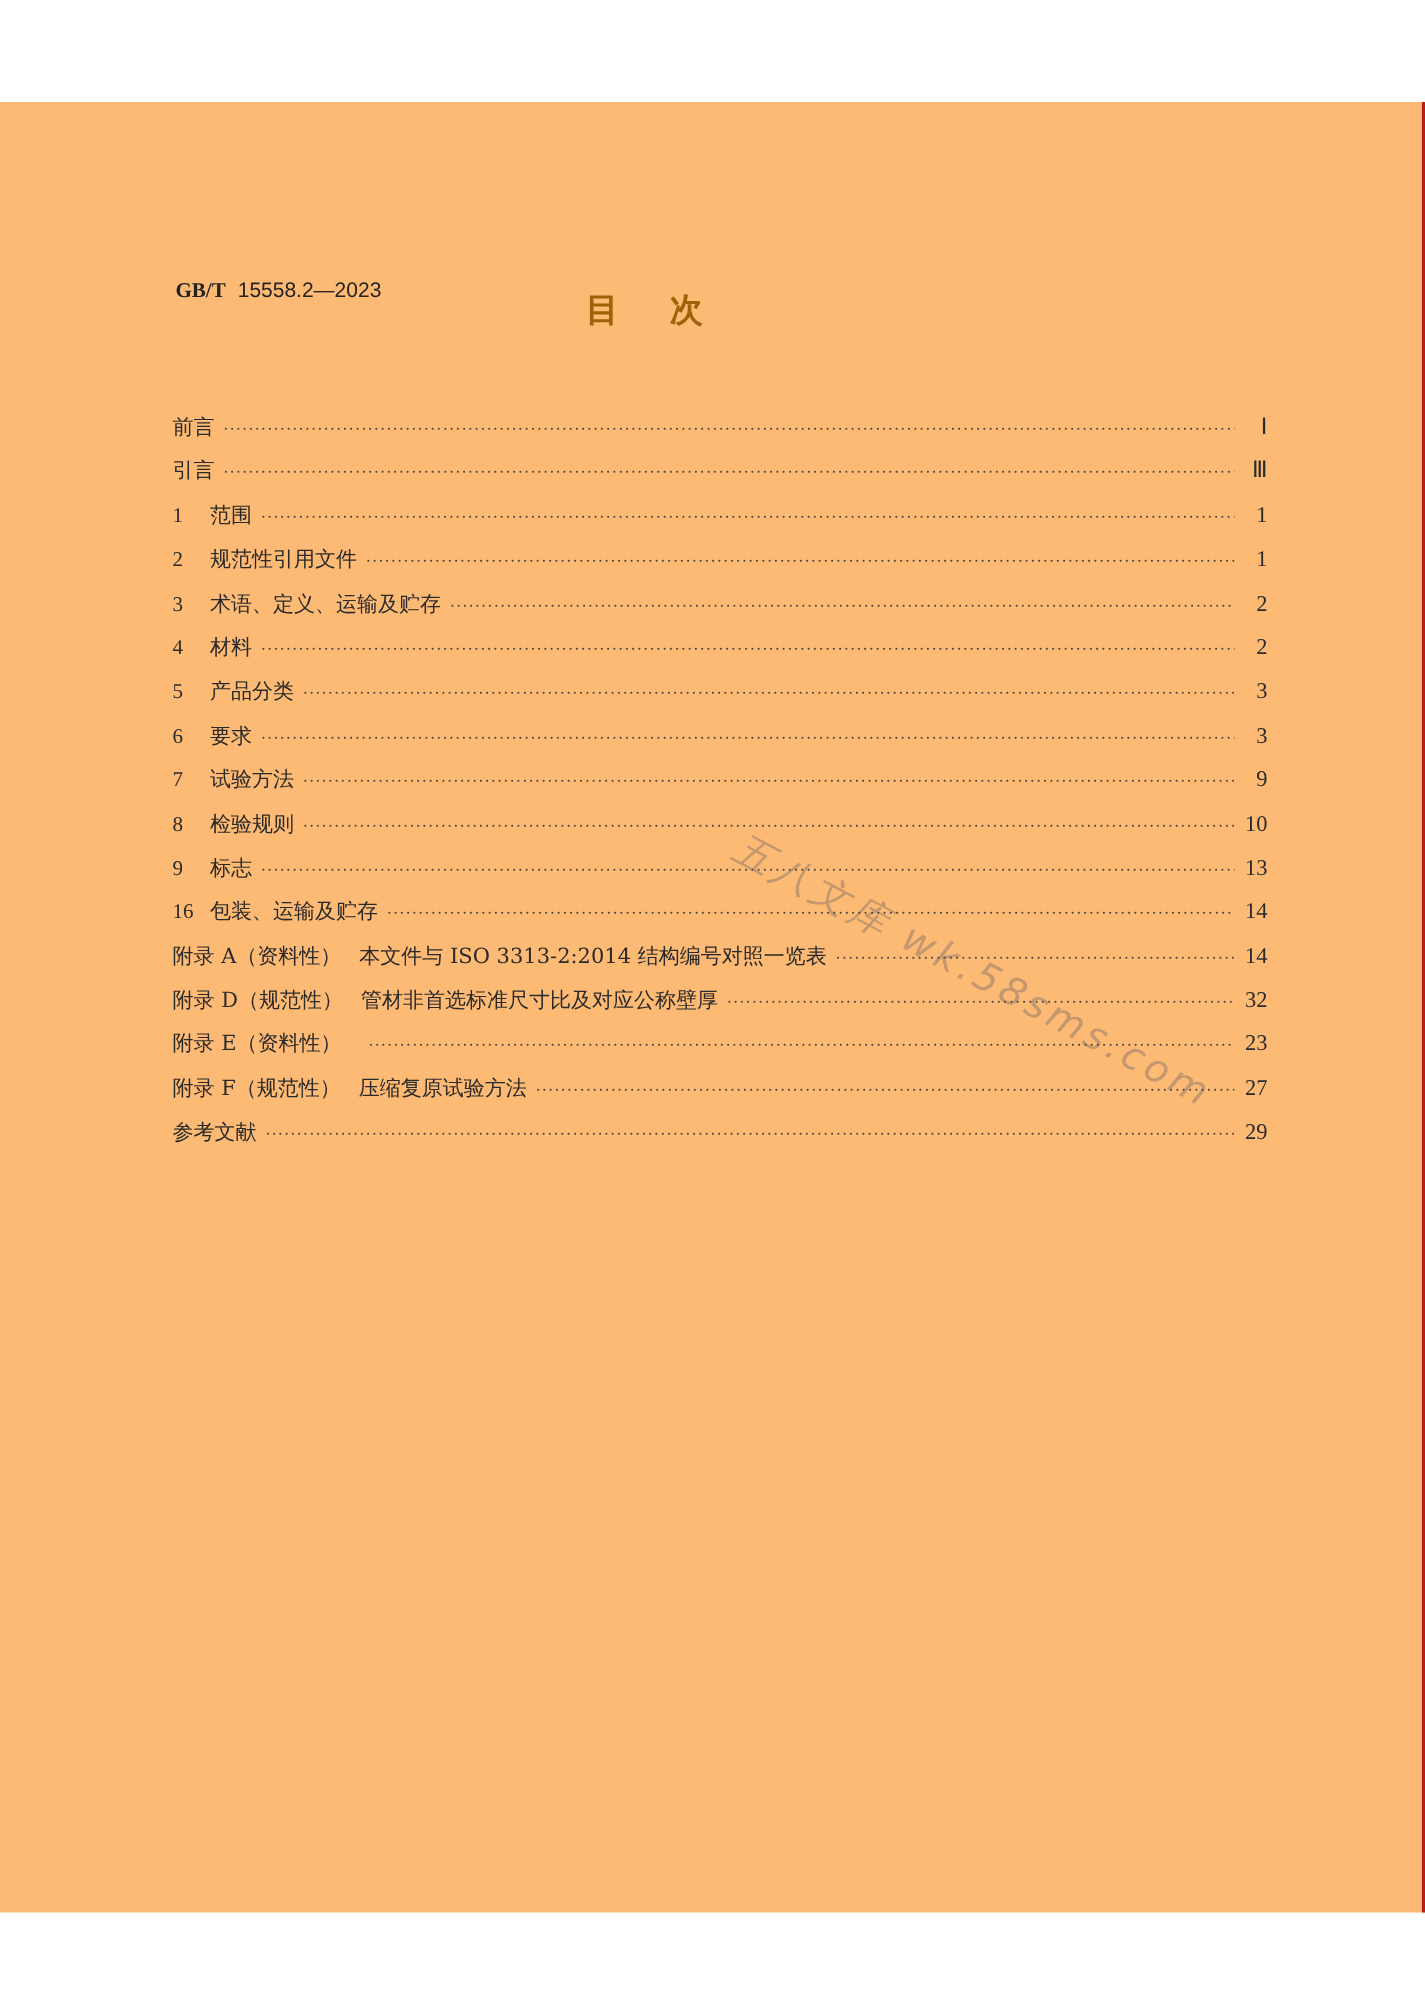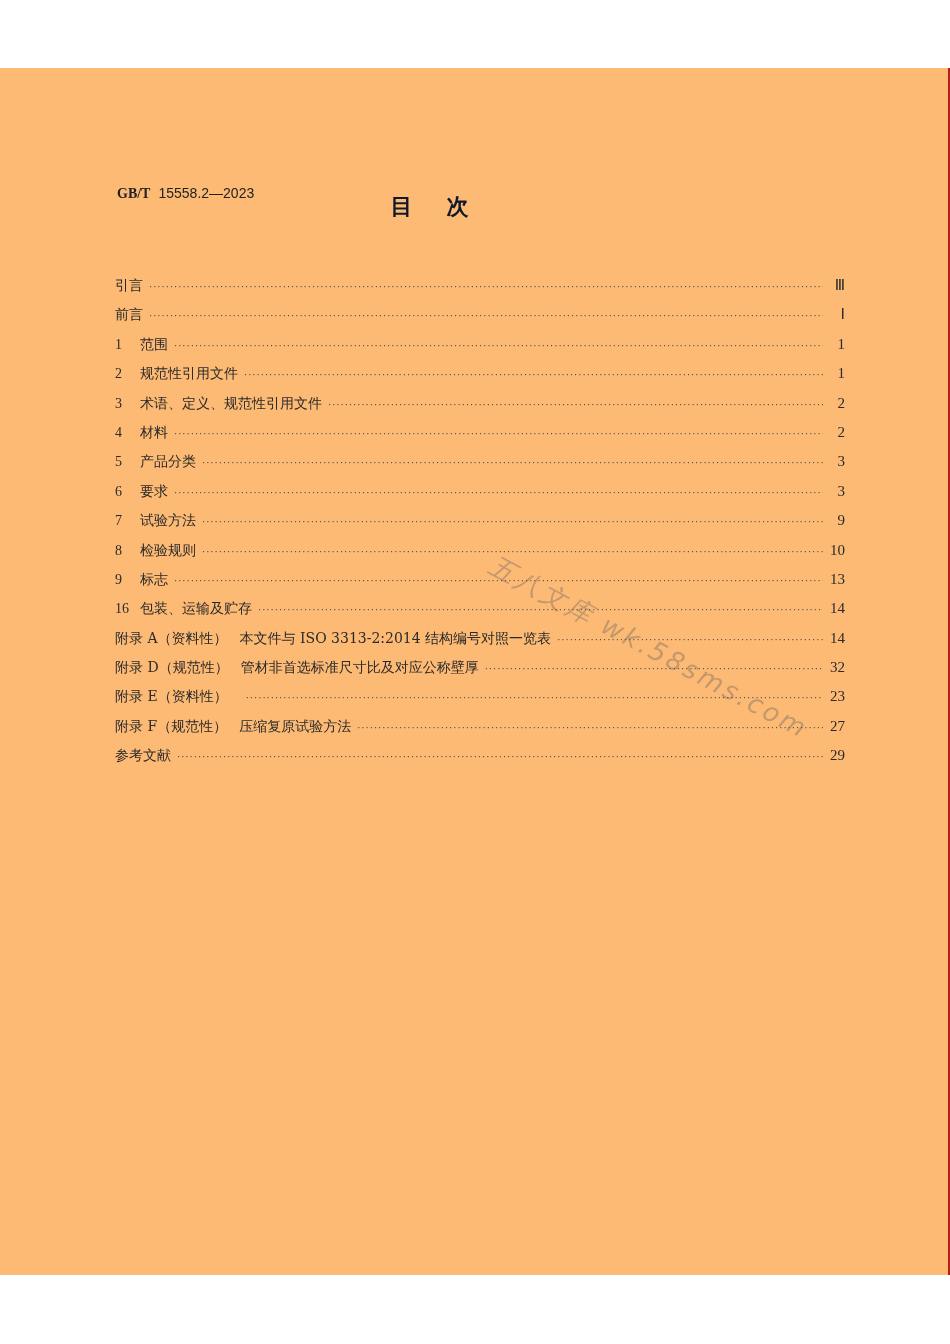--- a/index.html
+++ b/index.html
@@ -16,21 +16,21 @@
   }
   .std-code {
     position: absolute; left: 117px; top: 117px;
     font-size: 14px; color: #222;
     font-family: "Liberation Sans", "DejaVu Sans", sans-serif;
   }
   .std-code .prefix { font-family: "Liberation Serif", serif; font-weight: bold; margin-right: 8px; }
   .toc-title {
     position: absolute; left: 0; width: 859px; top: 192px;
     text-align: center; font-size: 22px; font-weight: bold;
-    font-family: "DejaVu Sans", sans-serif; letter-spacing: 34px; color: #0f172a;
+    font-family: "DejaVu Sans", sans-serif; letter-spacing: 34px; color: #a16207;
     padding-left: 34px; box-sizing: border-box;
   }
   .toc { position: absolute; left: 115px; top: 275px; width: 730px; }
   .toc-row {
     display: flex; align-items: baseline; height: 29.4px;
     font-size: 14px; line-height: 20px; white-space: nowrap;
   }
   .toc-row .num { width: 25px; flex: none; font-family: "Liberation Serif", serif; }
   .toc-row .annex { flex: none; margin-right: 12px; }
   .toc-row .label { flex: none; }
@@ -58,44 +58,44 @@
   <div class="std-code">
     <span class="prefix">GB/T</span><span>15558.2—2023</span>
   </div>
 </div>
 
 <div class="toc-title">目次</div>
 
 <div class="toc">
 
   <div class="toc-row">
+    <span class="label">前言</span>
+      <span class="dots"></span>
+      <span class="page-no">Ⅰ</span>
+  </div>
+  <div class="toc-row">
     <span class="label">引言</span>
       <span class="dots"></span>
       <span class="page-no">Ⅲ</span>
-  </div>
-  <div class="toc-row">
-    <span class="label">前言</span>
-      <span class="dots"></span>
-      <span class="page-no">Ⅰ</span>
   </div>
   <div class="toc-row">
     <span class="num">1</span>
       <span class="label">范围</span>
       <span class="dots"></span>
       <span class="page-no">1</span>
   </div>
   <div class="toc-row">
     <span class="num">2</span>
       <span class="label">规范性引用文件</span>
       <span class="dots"></span>
       <span class="page-no">1</span>
   </div>
   <div class="toc-row">
     <span class="num">3</span>
-      <span class="label">术语、定义、规范性引用文件</span>
+      <span class="label">术语、定义、运输及贮存</span>
       <span class="dots"></span>
       <span class="page-no">2</span>
   </div>
   <div class="toc-row">
     <span class="num">4</span>
       <span class="label">材料</span>
       <span class="dots"></span>
       <span class="page-no">2</span>
   </div>
   <div class="toc-row">

